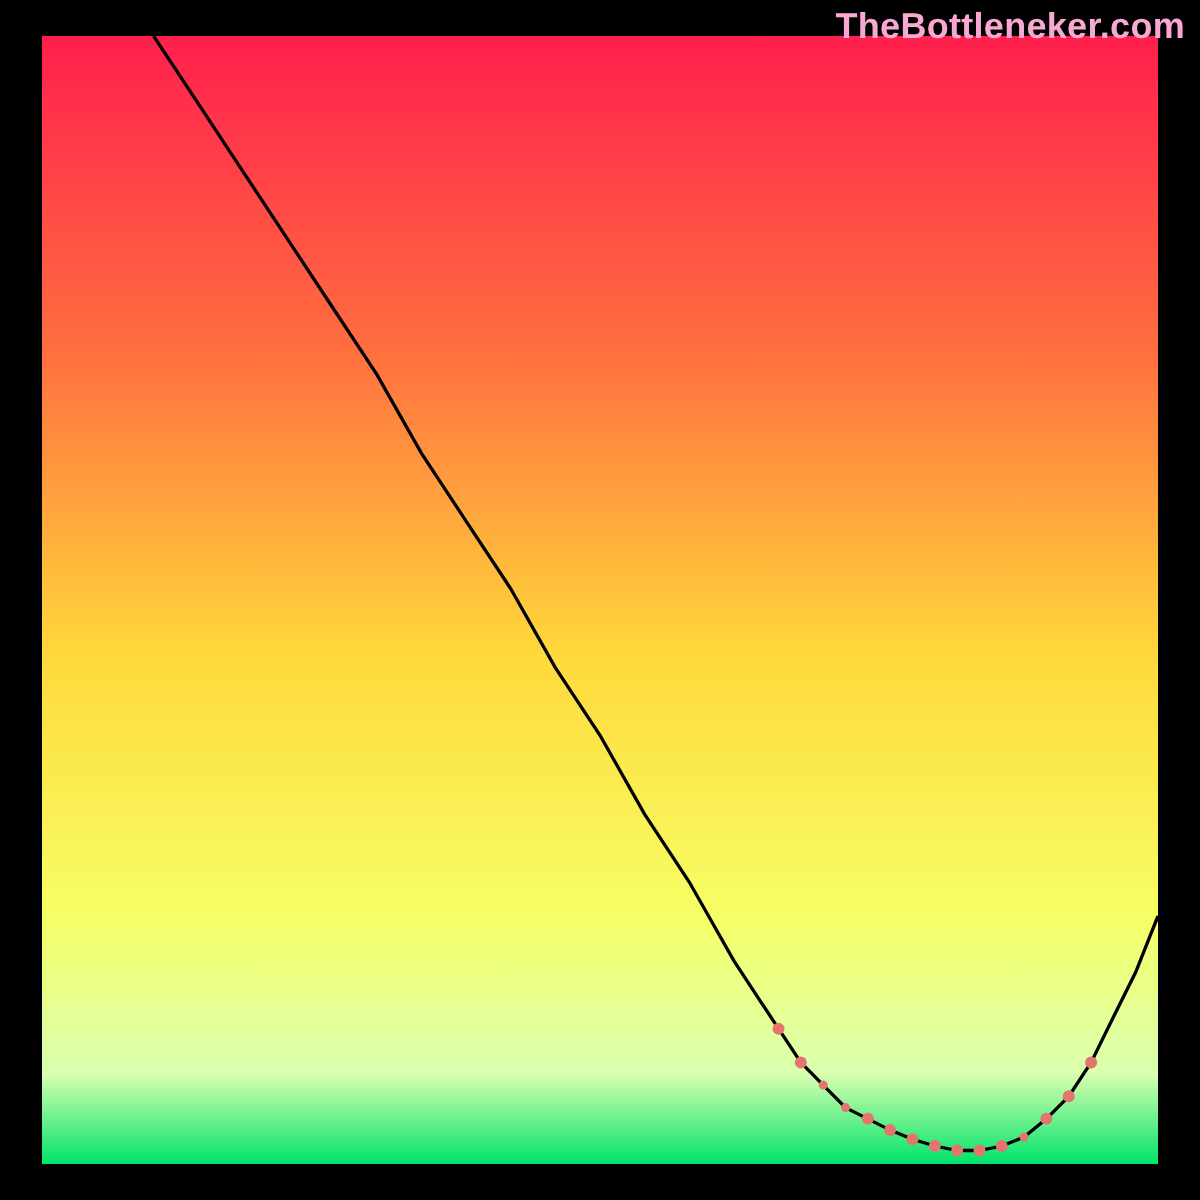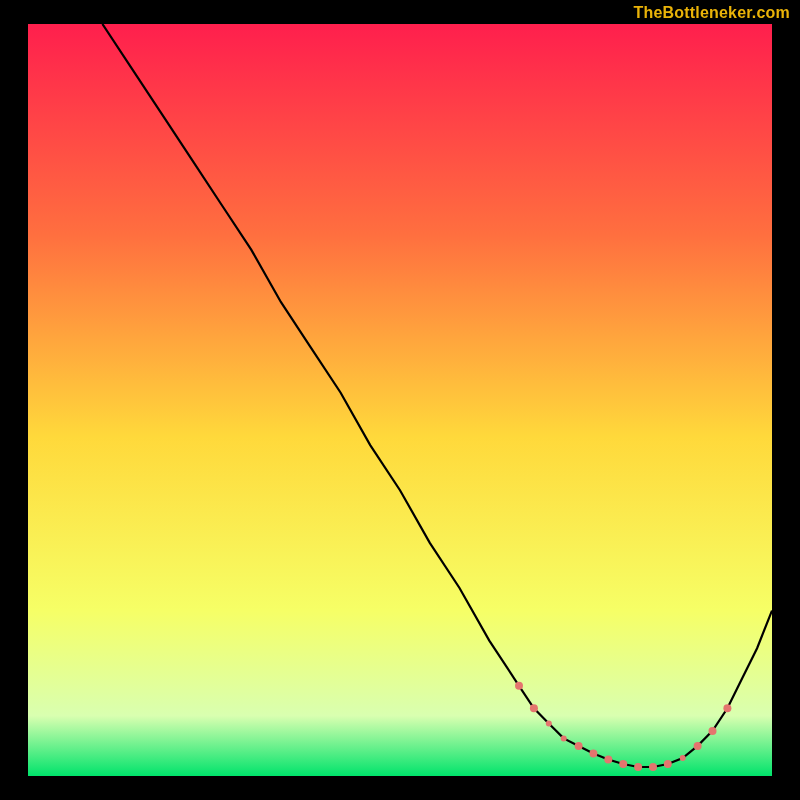--- a/index.html
+++ b/index.html
@@ -23,22 +23,22 @@
     position: absolute;
     left: 0;
     top: 0;
     width: 744px;
     height: 752px;
   }
   .watermark {
     position: absolute;
     top: 4px;
     right: 10px;
-    color: #eab308;
-    font-size: 16px;
+    color: #f9a8d4;
+    font-size: 24px;
     font-weight: 600;
     letter-spacing: 0.2px;
   }
 </style>
 </head>
 <body>
 
 <div class="frame">
   <svg class="plot" viewBox="0 0 744 752" preserveAspectRatio="none">
     <defs>

